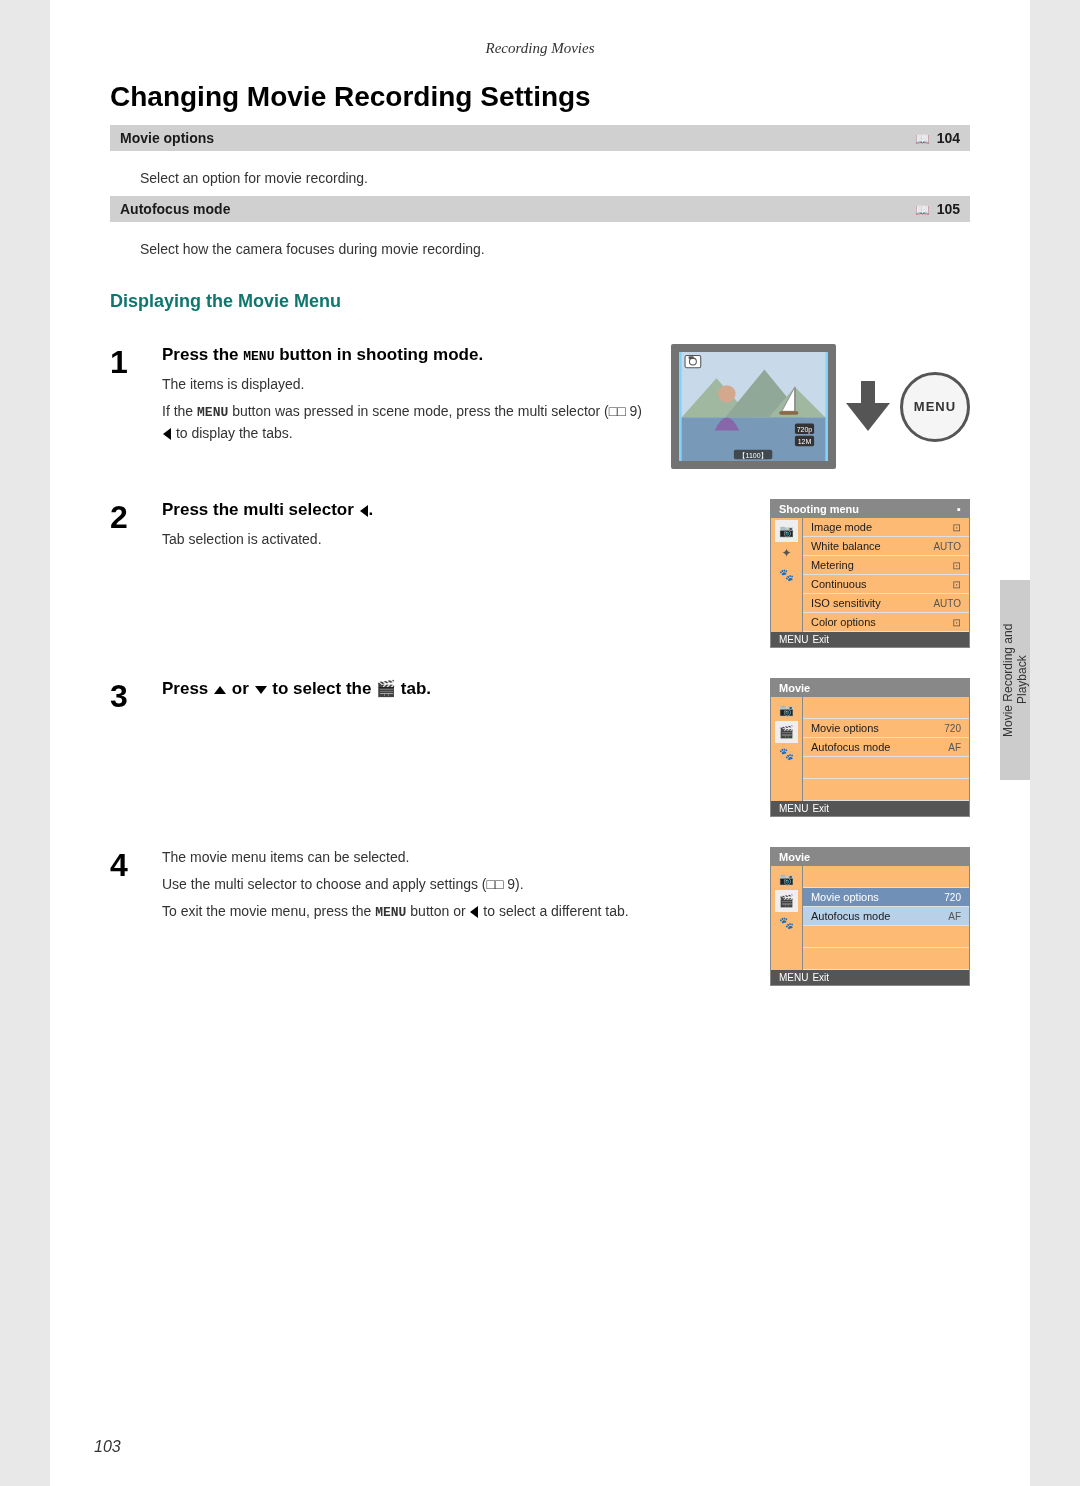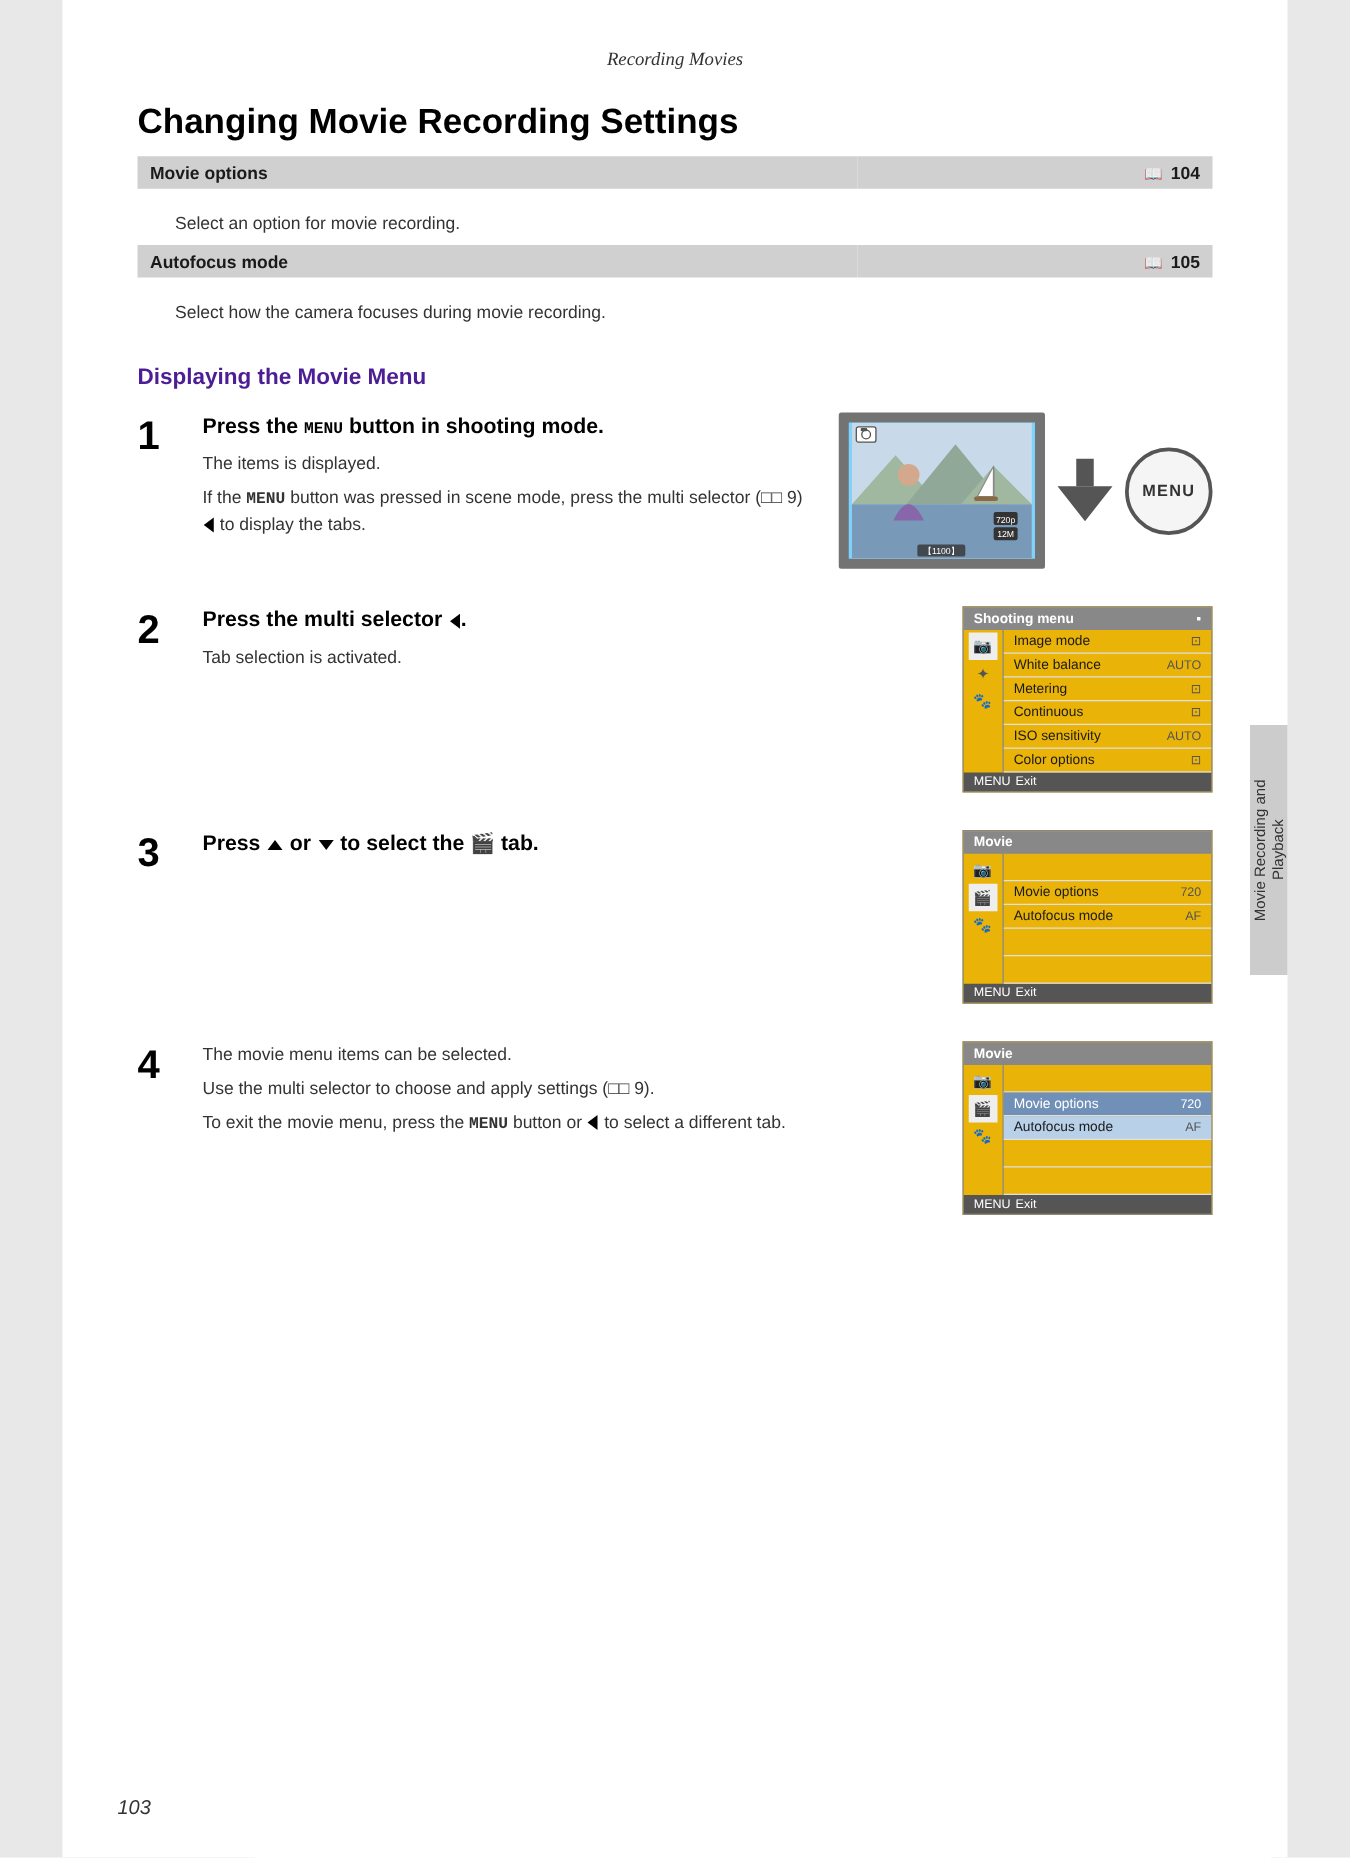--- a/index.html
+++ b/index.html
@@ -64,22 +64,22 @@
     }
     .book-icon {
       display: inline-block;
       font-size: 12px;
       margin-right: 2px;
     }
     .section-title {
       font-size: 18px;
       font-weight: 900;
       font-family: Arial, sans-serif;
-      margin: 24px 0 18px 0;
-      color: #4c1d95;
+      margin: 24px 0 32px 0;
+      color: #0f766e;
     }
     .steps-area {
       width: 100%;
     }
     .step-row {
       display: flex;
       align-items: flex-start;
       margin-bottom: 30px;
       gap: 20px;
     }
@@ -156,21 +156,21 @@
       height: 22px;
       background: #555;
       margin-top: -2px;
       order: -1;
     }
 
     
     .menu-screenshot {
       width: 200px;
       border: 1.5px solid #888;
-      background: #eab308;
+      background: #fdba74;
       font-family: Arial, sans-serif;
       font-size: 11px;
       flex-shrink: 0;
       margin-left: auto;
     }
     .menu-title-bar {
       background: #888;
       color: #fff;
       padding: 3px 8px;
       font-size: 11px;

